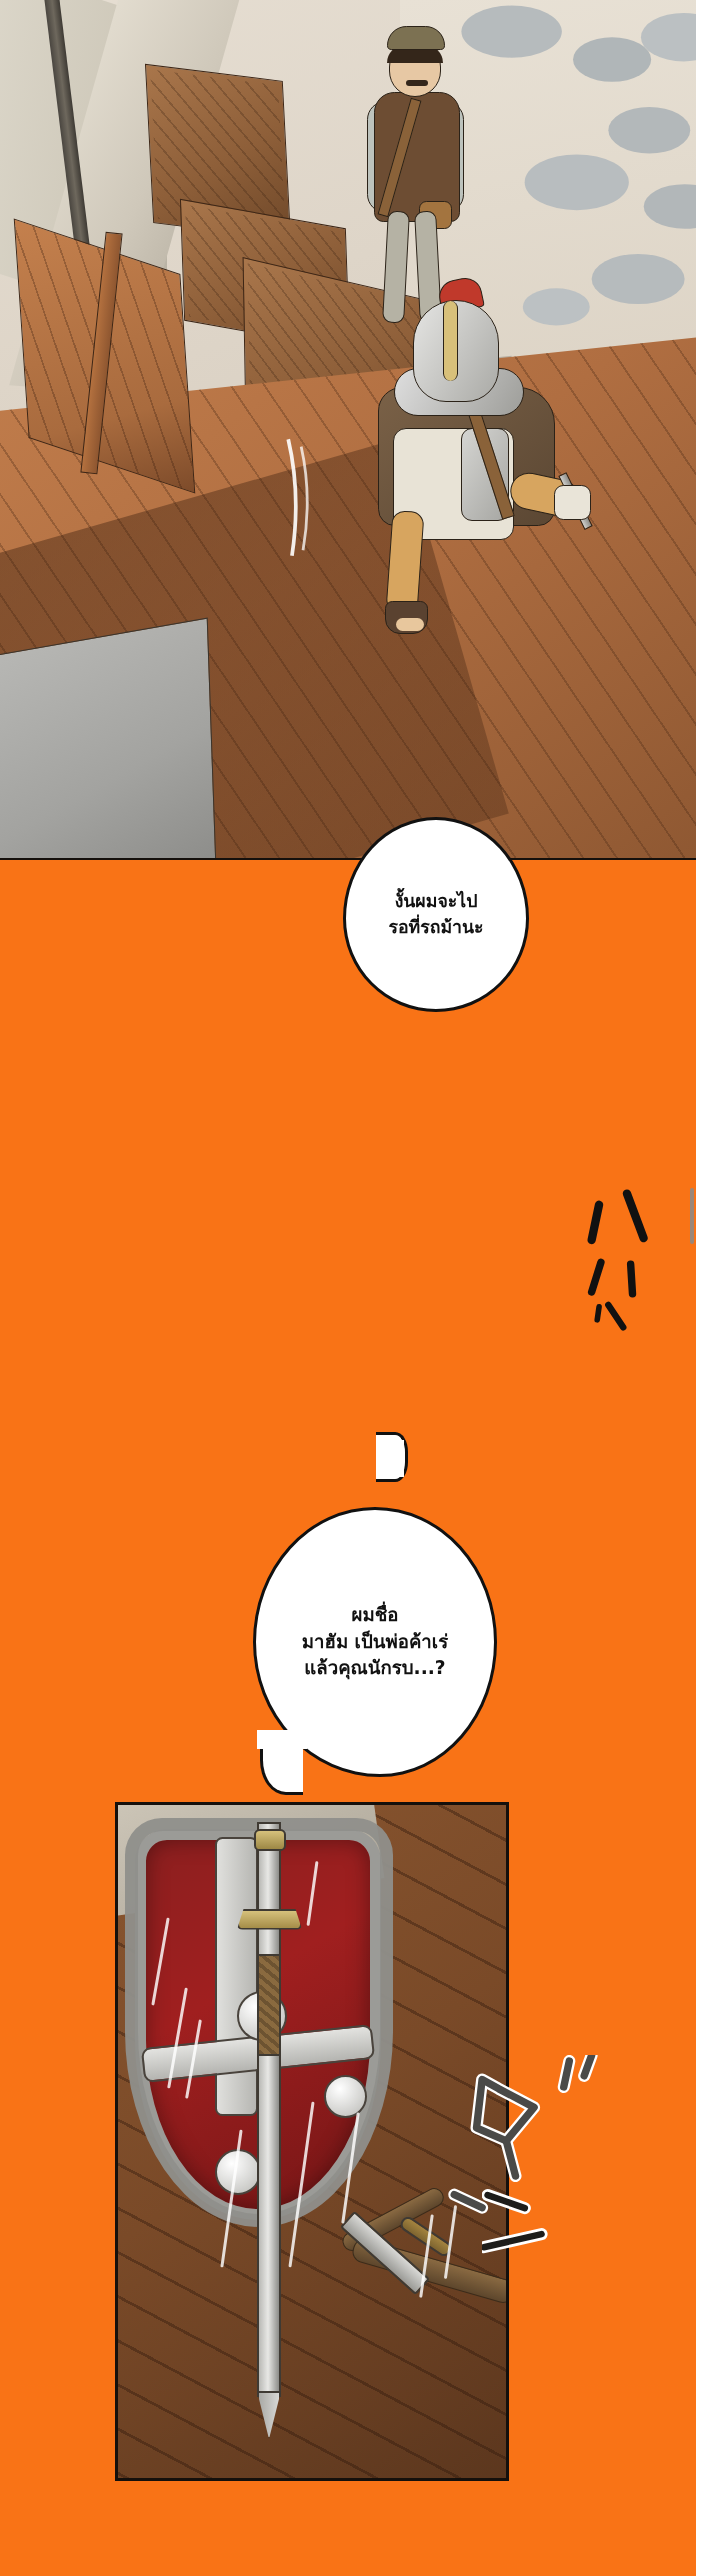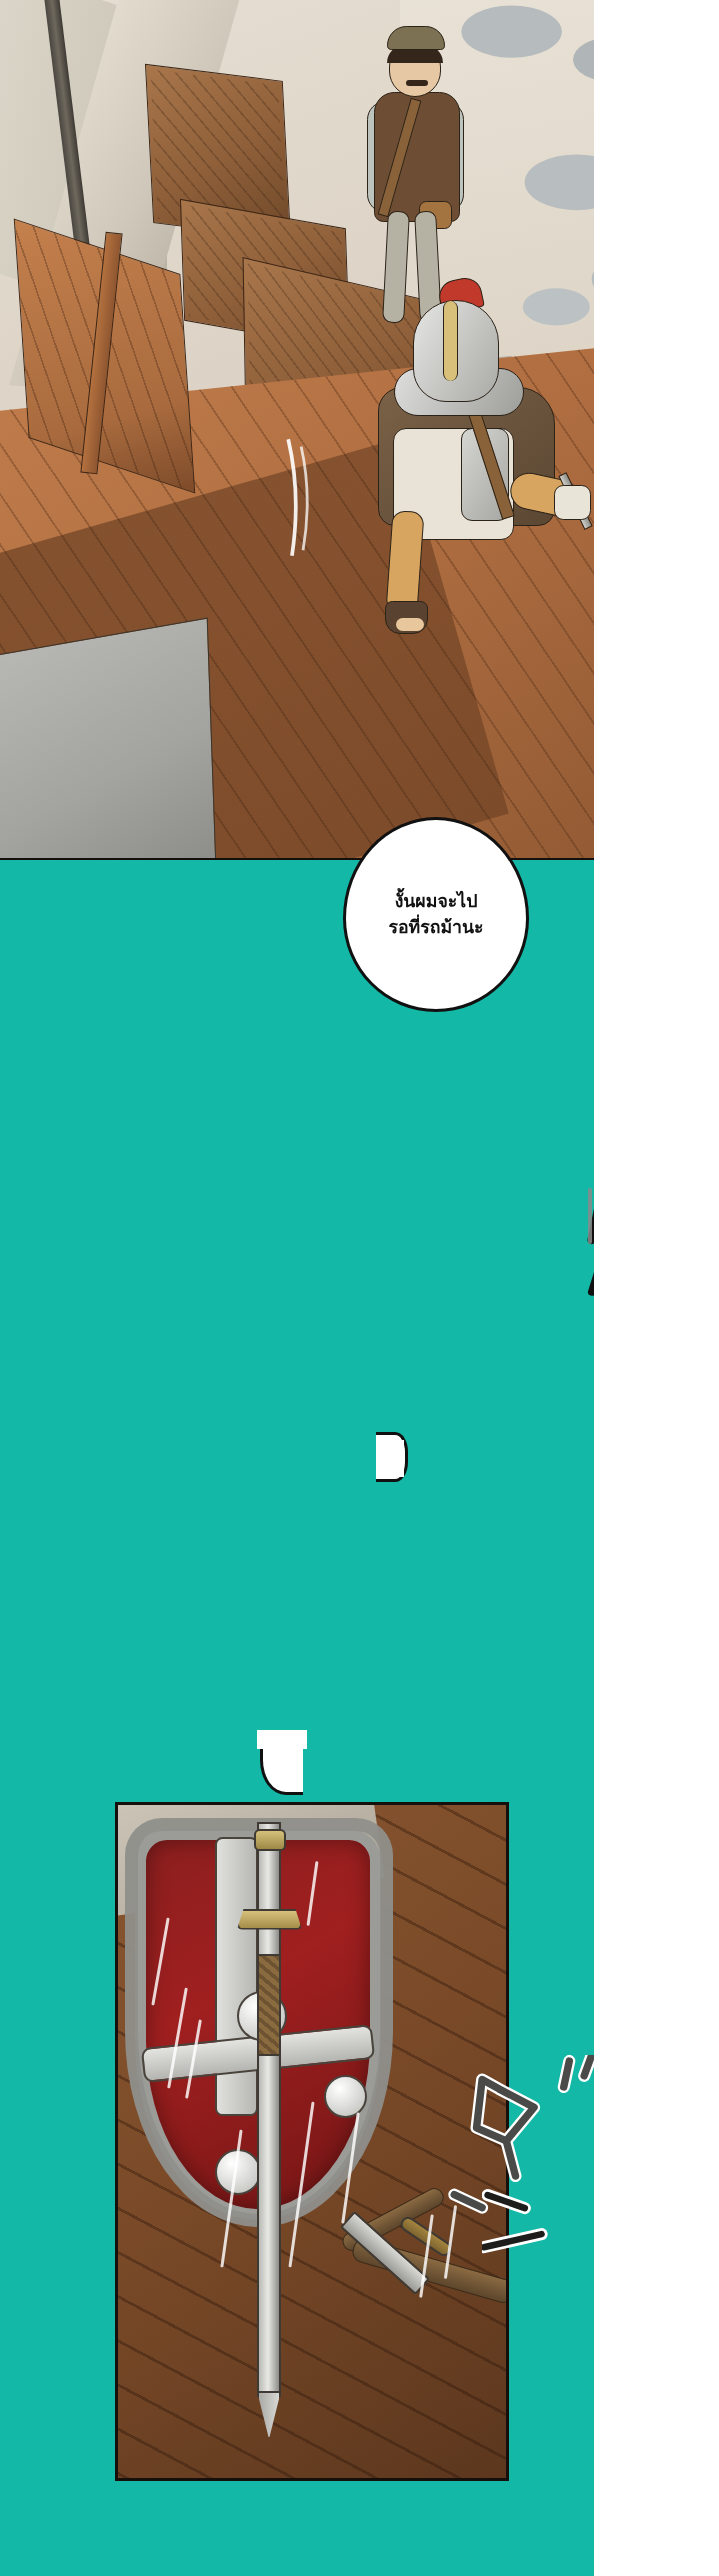--- a/index.html
+++ b/index.html
@@ -2,23 +2,23 @@
 <html style="font-size:15px"><head>
 <meta charset="utf-8">
 <style>
   * { box-sizing: border-box; margin: 0; padding: 0; }
   html, body {
     background: #ffffff;
     font-family: "DejaVu Sans", "Liberation Sans", sans-serif;
   }
   #page {
     position: relative;
-    width: 594px;
+    width: 696px;
     height: 2576px;
-    background: #14b8a6;
+    background: #f97316;
     overflow: hidden;
   }
 
   
   .panel1 {
     position: absolute;
     left: 0; top: 0;
     width: 720px; height: 860px;
     overflow: hidden;
     background: #d9cfc2;
@@ -404,20 +404,25 @@
     <path d="M46 80 L36 112" stroke="#111" stroke-width="8" stroke-linecap="round"></path>
     <path d="M78 82 L80 114" stroke="#111" stroke-width="8" stroke-linecap="round"></path>
     <path d="M44 128 L42 142" stroke="#111" stroke-width="6" stroke-linecap="round"></path>
     <path d="M54 126 L70 150" stroke="#111" stroke-width="7" stroke-linecap="round"></path>
   </svg>
 
   <div class="tail" id="tail2"></div>
   <div id="bub2-cover"></div>
 
   <div class="tail" id="tail3"></div>
+  <div class="bubble" id="bubble3">
+    <div class="bubble-text">ผมชื่อ
+มาฮัม เป็นพ่อค้าเร่
+แล้วคุณนักรบ...?</div>
+  </div>
   <div id="bub3-cover"></div>
 
   <div class="panel2">
     <div class="p2-floor"></div>
     <div class="p2-wall"></div>
 
     <div class="shield"></div>
     <div class="shield-rim"></div>
     <div class="sh-band-v"></div>
     <div class="sh-band-h"></div>

